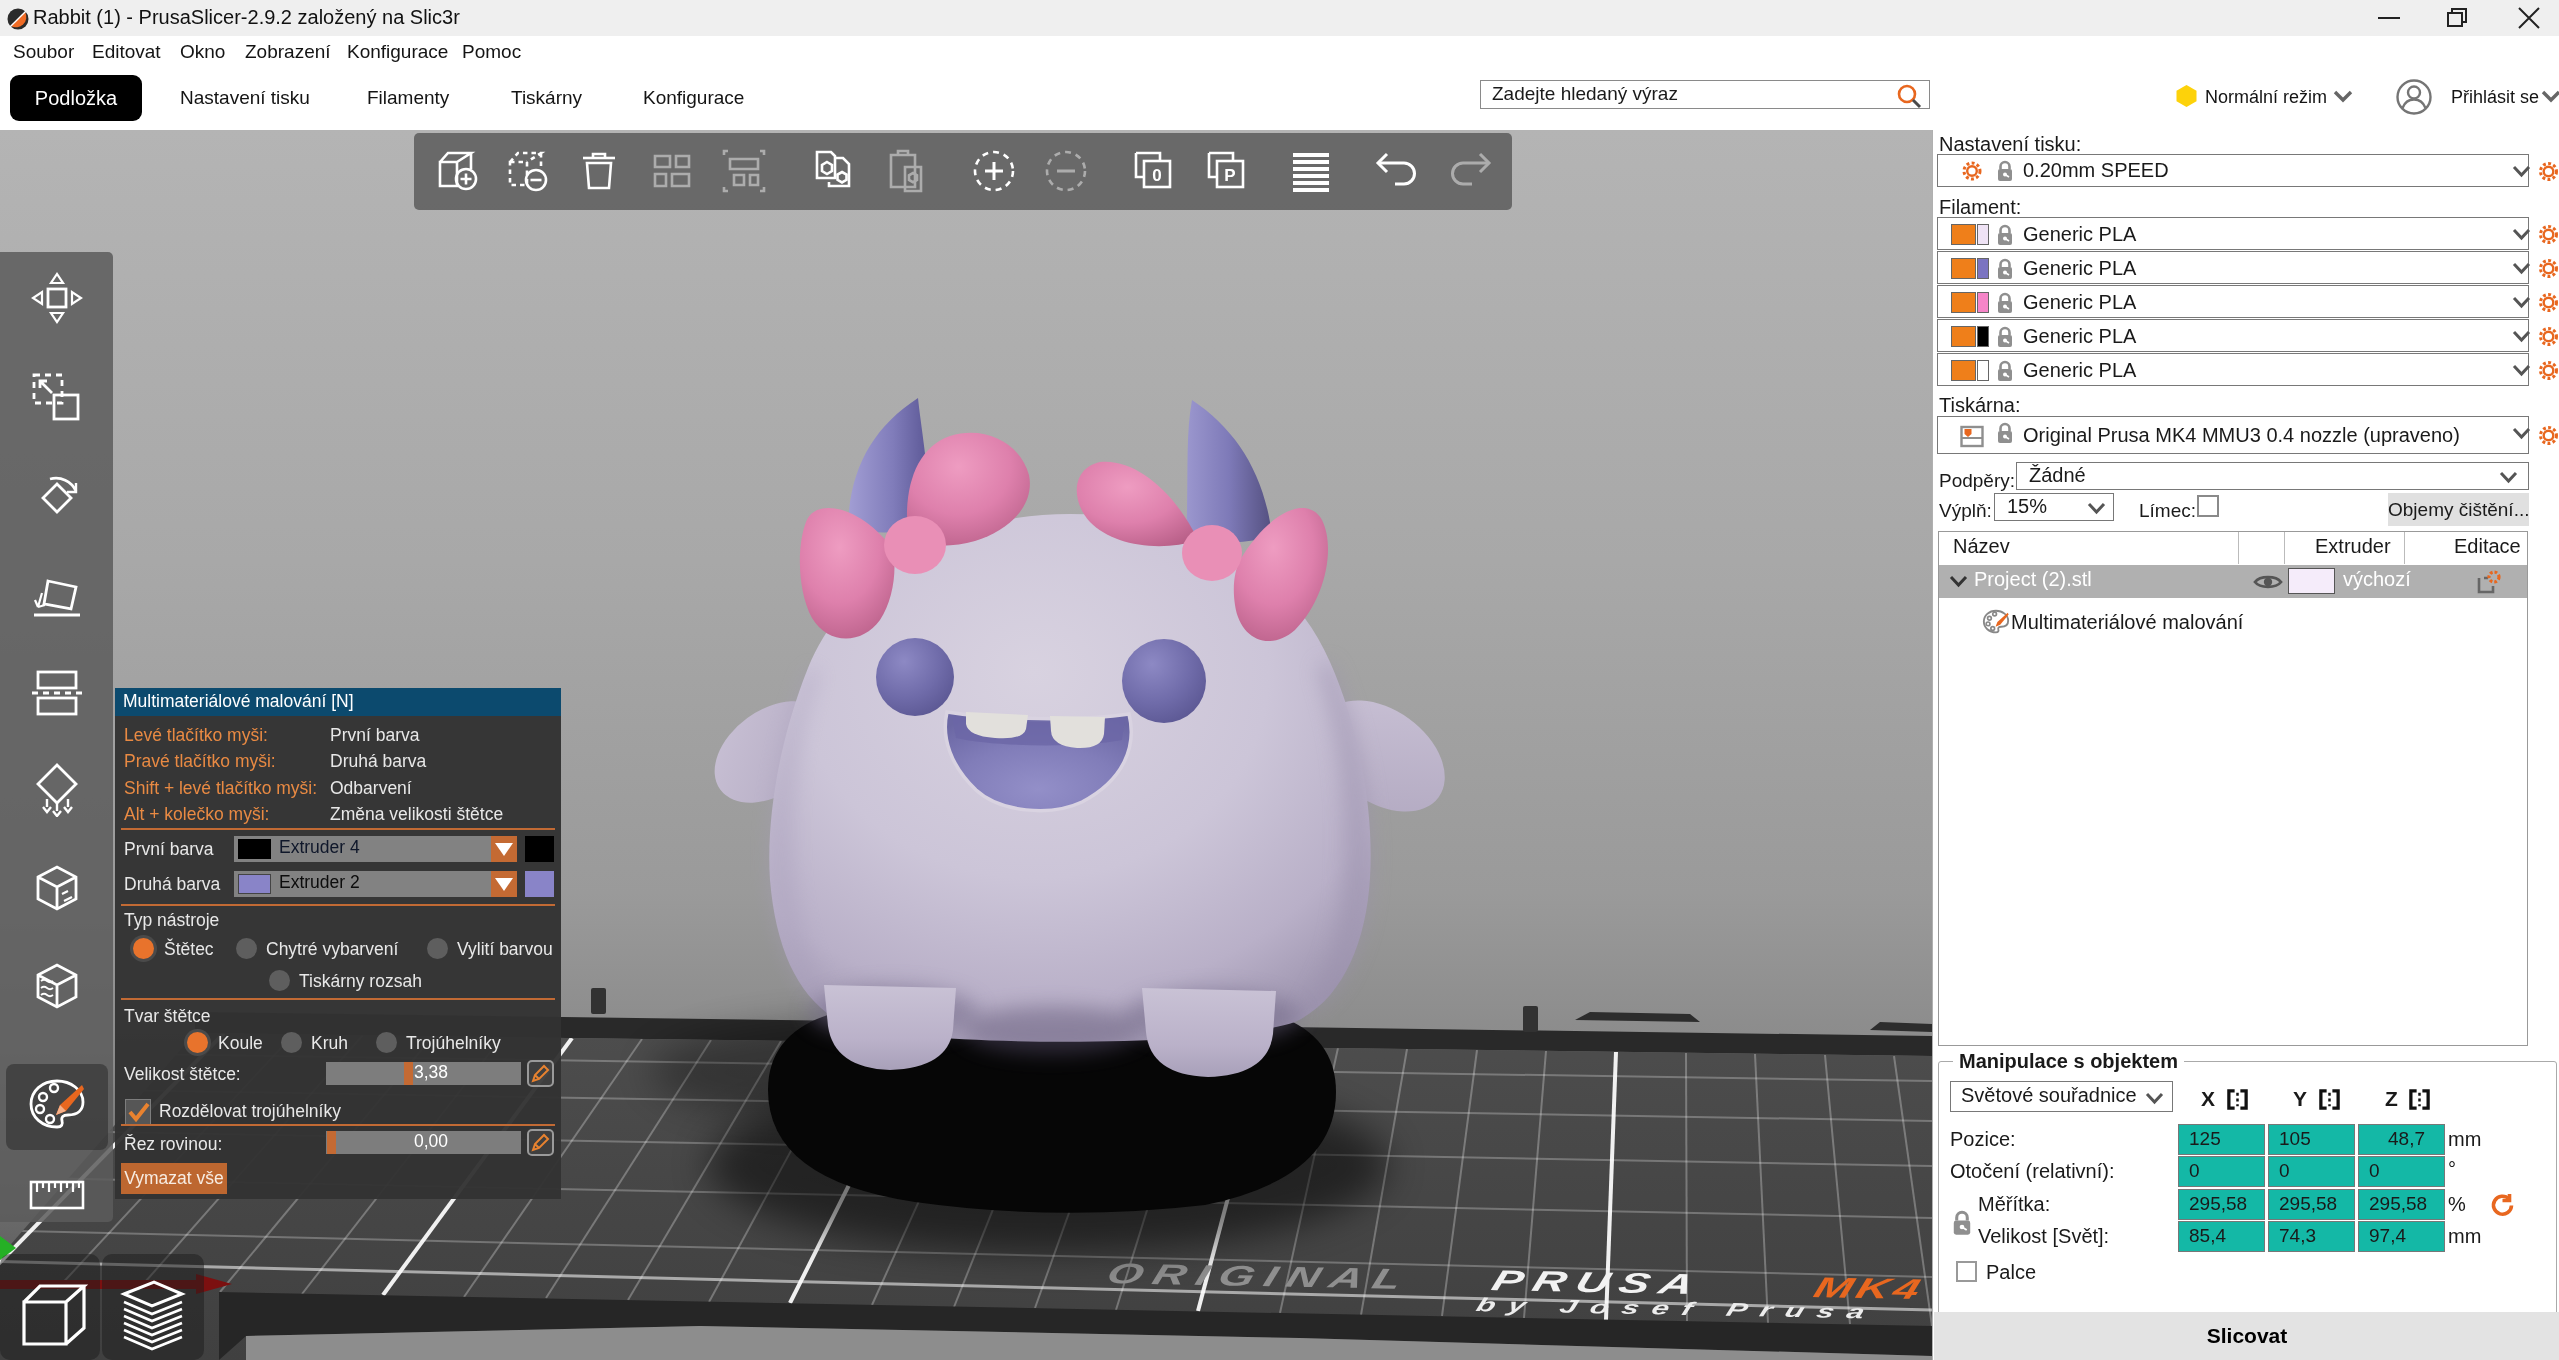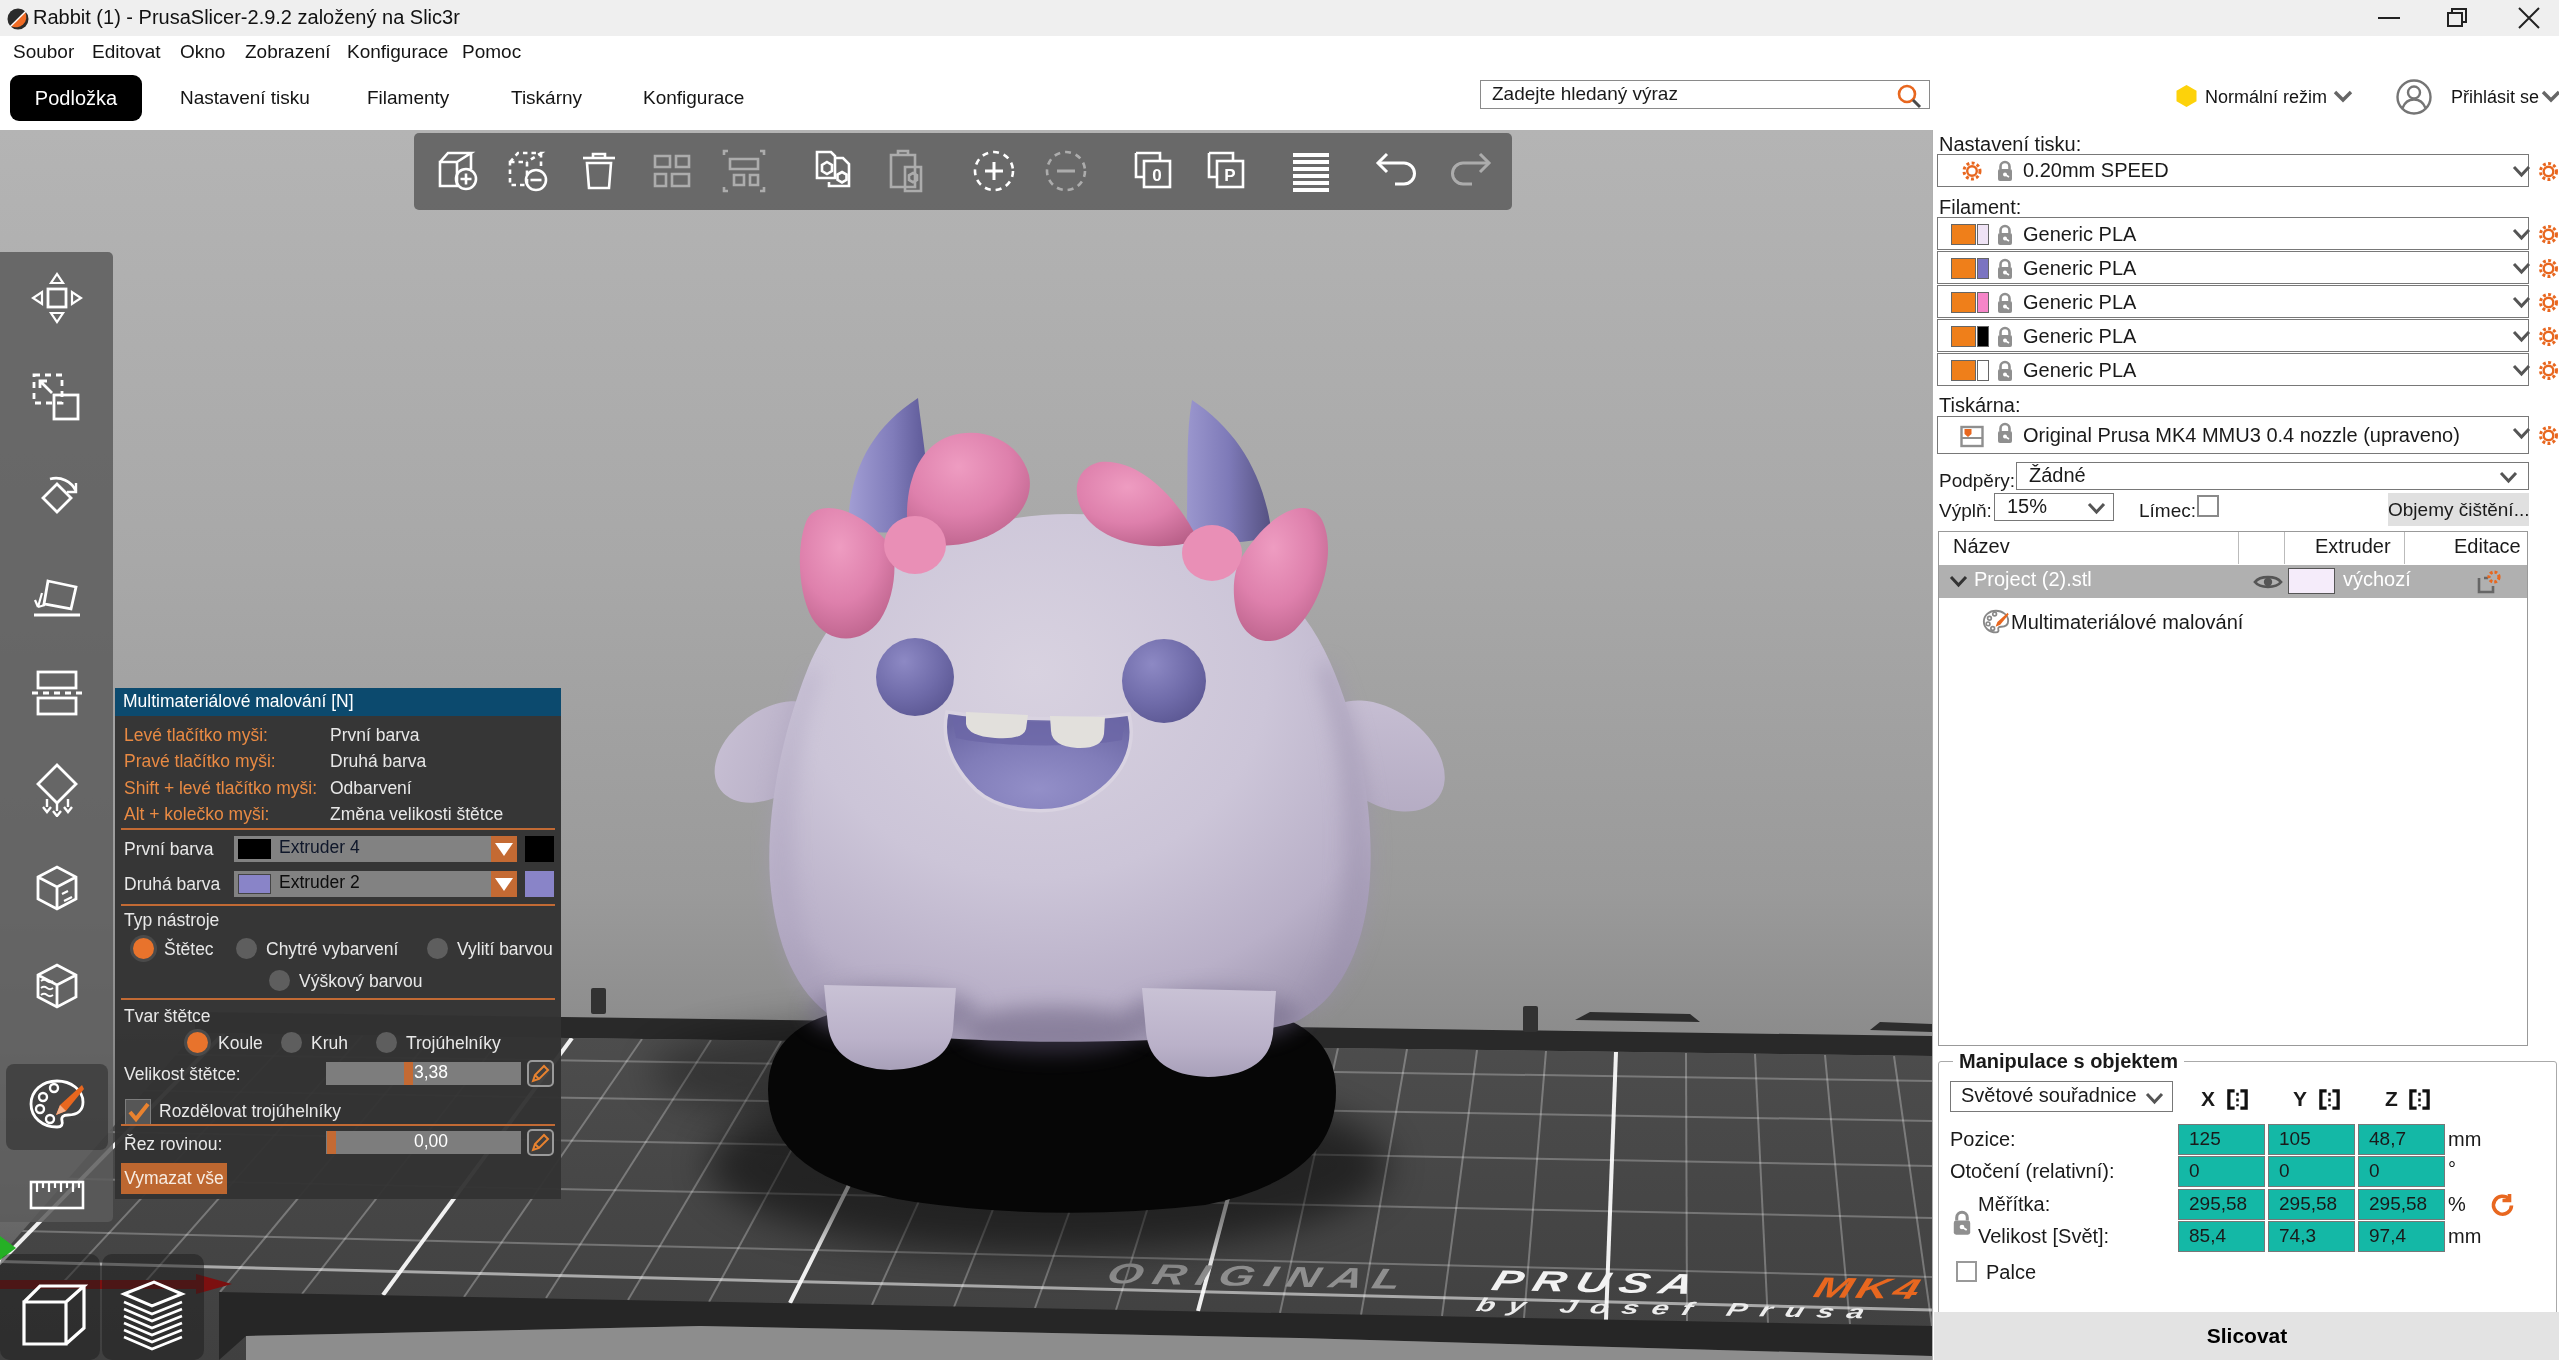--- a/index.html
+++ b/index.html
@@ -410,21 +410,21 @@
   <div class="abs" style="left:6px;top:216px;width:434px;height:2px;background:#c26a34;"></div>
 
   <span class="abs" style="left:9px;top:222px;">Typ nástroje</span>
   <div class="abs radio on" style="left:18px;top:250px;"></div>
         <span class="abs" style="left:49px;top:251px;">Štětec</span>
   <div class="abs radio" style="left:121px;top:250px;"></div>
         <span class="abs" style="left:151px;top:251px;">Chytré vybarvení</span>
   <div class="abs radio" style="left:312px;top:250px;"></div>
         <span class="abs" style="left:342px;top:251px;">Vylití barvou</span>
   <div class="abs radio" style="left:154px;top:282px;"></div>
-        <span class="abs" style="left:184px;top:283px;">Výškový barvou</span>
+        <span class="abs" style="left:184px;top:283px;">Tiskárny rozsah</span>
   <div class="abs" style="left:6px;top:310px;width:434px;height:2px;background:#c26a34;"></div>
 
   <span class="abs" style="left:9px;top:318px;">Tvar štětce</span>
   <div class="abs radio on" style="left:72px;top:344px;"></div>
         <span class="abs" style="left:103px;top:345px;">Koule</span>
   <div class="abs radio" style="left:166px;top:344px;"></div>
         <span class="abs" style="left:196px;top:345px;">Kruh</span>
   <div class="abs radio" style="left:261px;top:344px;"></div>
         <span class="abs" style="left:291px;top:345px;">Trojúhelníky</span>
 
@@ -667,21 +667,21 @@
         <path d="M 12 5 V 8 M 12 11 V 14 M 12 17 V 19" stroke-width="2.6"></path>
       </svg>
   <span class="abs" style="left:452px;top:957px;font-weight:bold;font-size:21px;">Z</span>
   <svg class="abs" style="left:475px;top:958px" width="23" height="23" viewBox="0 0 24 24" stroke="#111" fill="none" stroke-width="3.4">
         <path d="M 9 3 H 3 V 21 H 9 M 15 3 H 21 V 21 H 15"></path>
         <path d="M 12 5 V 8 M 12 11 V 14 M 12 17 V 19" stroke-width="2.6"></path>
       </svg>
   <span class="abs" style="left:17px;top:998px;">Pozice:</span>
   <div class="abs numbox" style="left:245px;top:994px;">125</div>
   <div class="abs numbox" style="left:335px;top:994px;">105</div>
-  <div class="abs numbox" style="left:425px;top:994px;">48,7</div>
+  <div class="abs numbox" style="left:425px;top:994px;text-align:center;">48,7</div>
   <span class="abs" style="left:515px;top:998px;">mm</span>
   <span class="abs" style="left:17px;top:1030px;">Otočení (relativní):</span>
   <div class="abs numbox" style="left:245px;top:1026px;">0</div>
   <div class="abs numbox" style="left:335px;top:1026px;">0</div>
   <div class="abs numbox" style="left:425px;top:1026px;">0</div>
   <span class="abs" style="left:515px;top:1028px;">°</span>
   <span class="abs" style="left:45px;top:1063px;">Měřítka:</span>
   <div class="abs numbox" style="left:245px;top:1059px;">295,58</div>
   <div class="abs numbox" style="left:335px;top:1059px;">295,58</div>
   <div class="abs numbox" style="left:425px;top:1059px;">295,58</div>

